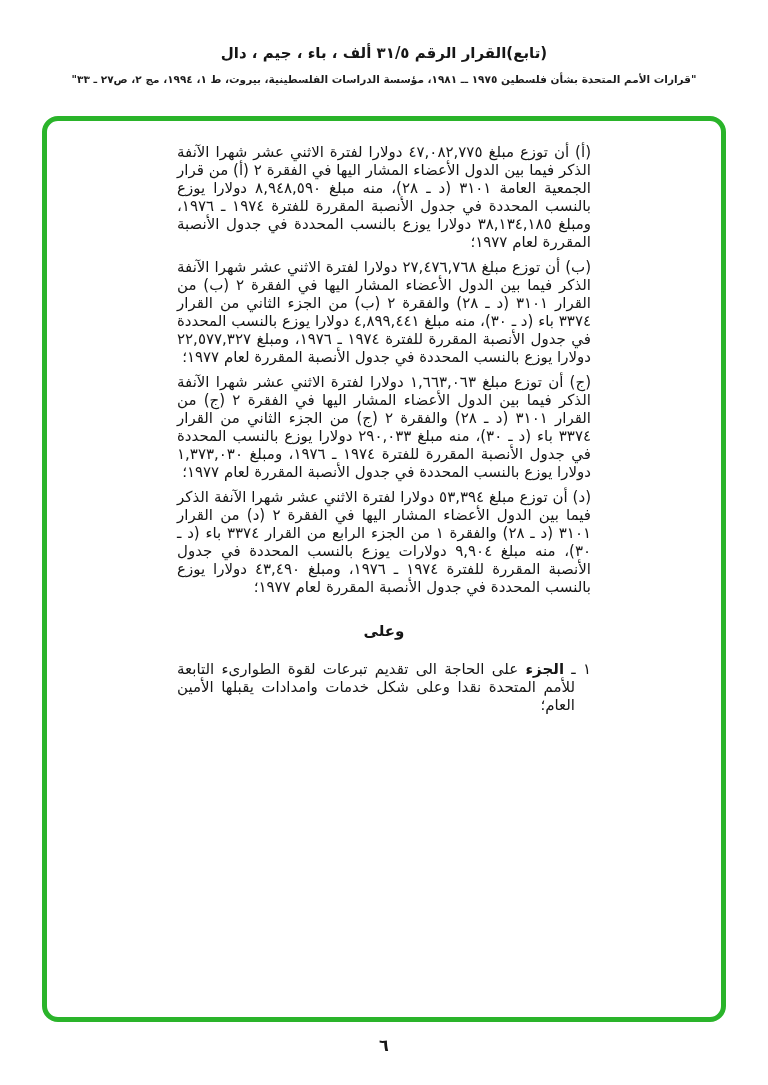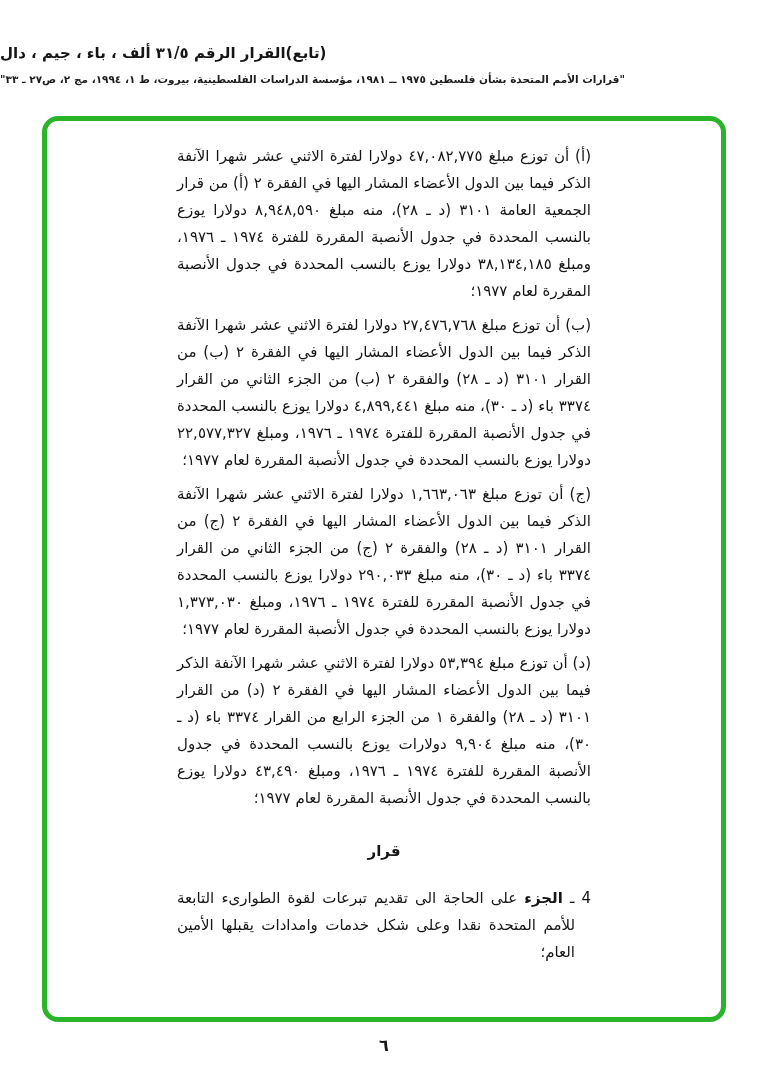--- a/index.html
+++ b/index.html
@@ -8,21 +8,21 @@
     width: 768px;
     height: 1085px;
     margin: 0 auto;
     background: #ffffff;
     font-family: "DejaVu Sans", sans-serif;
     color: #161616;
     overflow: hidden;
   }
   .doc-header {
     direction: rtl;
-    text-align: left;
+    text-align: center;
     padding-top: 44px;
   }
   .doc-title {
     font-size: 15px;
     font-weight: bold;
     letter-spacing: 0.2px;
   }
   .doc-source {
     font-size: 10.5px;
     font-weight: bold;
@@ -39,21 +39,21 @@
     border: 5px solid #2ab42a;
     border-radius: 16px;
     overflow: hidden;
     background: #ffffff;
   }
   .doc-text {
     direction: rtl;
     width: 414px;
     margin: 22px auto 16px;
     font-size: 15px;
-    line-height: 27px;
+    line-height: 18px;
     text-align: justify;
     text-justify: inter-word;
   }
   .para {
     margin: 0 0 7px 0;
   }
   .section-heading {
     text-align: center;
     font-size: 15px;
     font-weight: bold;
@@ -90,23 +90,23 @@
     <div class="doc-text">
 
       <p class="para">(أ) أن توزع مبلغ ٤٧,٠٨٢,٧٧٥ دولارا لفترة الاثني عشر شهرا الآنفة الذكر فيما بين الدول الأعضاء المشار اليها في الفقرة ٢ (أ) من قرار الجمعية العامة ٣١٠١ (د ـ ٢٨)، منه مبلغ ٨,٩٤٨,٥٩٠ دولارا يوزع بالنسب المحددة في جدول الأنصبة المقررة للفترة ١٩٧٤ ـ ١٩٧٦، ومبلغ ٣٨,١٣٤,١٨٥ دولارا يوزع بالنسب المحددة في جدول الأنصبة المقررة لعام ١٩٧٧؛</p>
 
       <p class="para">(ب) أن توزع مبلغ ٢٧,٤٧٦,٧٦٨ دولارا لفترة الاثني عشر شهرا الآنفة الذكر فيما بين الدول الأعضاء المشار اليها في الفقرة ٢ (ب) من القرار ٣١٠١ (د ـ ٢٨) والفقرة ٢ (ب) من الجزء الثاني من القرار ٣٣٧٤ باء (د ـ ٣٠)، منه مبلغ ٤,٨٩٩,٤٤١ دولارا يوزع بالنسب المحددة في جدول الأنصبة المقررة للفترة ١٩٧٤ ـ ١٩٧٦، ومبلغ ٢٢,٥٧٧,٣٢٧ دولارا يوزع بالنسب المحددة في جدول الأنصبة المقررة لعام ١٩٧٧؛</p>
 
       <p class="para">(ج) أن توزع مبلغ ١,٦٦٣,٠٦٣ دولارا لفترة الاثني عشر شهرا الآنفة الذكر فيما بين الدول الأعضاء المشار اليها في الفقرة ٢ (ج) من القرار ٣١٠١ (د ـ ٢٨) والفقرة ٢ (ج) من الجزء الثاني من القرار ٣٣٧٤ باء (د ـ ٣٠)، منه مبلغ ٢٩٠,٠٣٣ دولارا يوزع بالنسب المحددة في جدول الأنصبة المقررة للفترة ١٩٧٤ ـ ١٩٧٦، ومبلغ ١,٣٧٣,٠٣٠ دولارا يوزع بالنسب المحددة في جدول الأنصبة المقررة لعام ١٩٧٧؛</p>
 
       <p class="para">(د) أن توزع مبلغ ٥٣,٣٩٤ دولارا لفترة الاثني عشر شهرا الآنفة الذكر فيما بين الدول الأعضاء المشار اليها في الفقرة ٢ (د) من القرار ٣١٠١ (د ـ ٢٨) والفقرة ١ من الجزء الرابع من القرار ٣٣٧٤ باء (د ـ ٣٠)، منه مبلغ ٩,٩٠٤ دولارات يوزع بالنسب المحددة في جدول الأنصبة المقررة للفترة ١٩٧٤ ـ ١٩٧٦، ومبلغ ٤٣,٤٩٠ دولارا يوزع بالنسب المحددة في جدول الأنصبة المقررة لعام ١٩٧٧؛</p>
 
-      <h3 class="section-heading">قرار</h3>
+      <h3 class="section-heading">وعلى</h3>
 
-      <p class="para hanging"><span>4 ـ </span><b>الجزء</b><span> على الحاجة الى تقديم تبرعات لقوة الطوارىء التابعة للأمم المتحدة نقدا وعلى شكل خدمات وامدادات يقبلها الأمين العام؛</span></p>
+      <p class="para hanging"><span>١ ـ </span><b>الجزء</b><span> على الحاجة الى تقديم تبرعات لقوة الطوارىء التابعة للأمم المتحدة نقدا وعلى شكل خدمات وامدادات يقبلها الأمين العام؛</span></p>
 
     </div>
   </div>
 
   <footer class="doc-footer">
     <span class="page-number">٦</span>
   </footer>
 
 </div>
 

